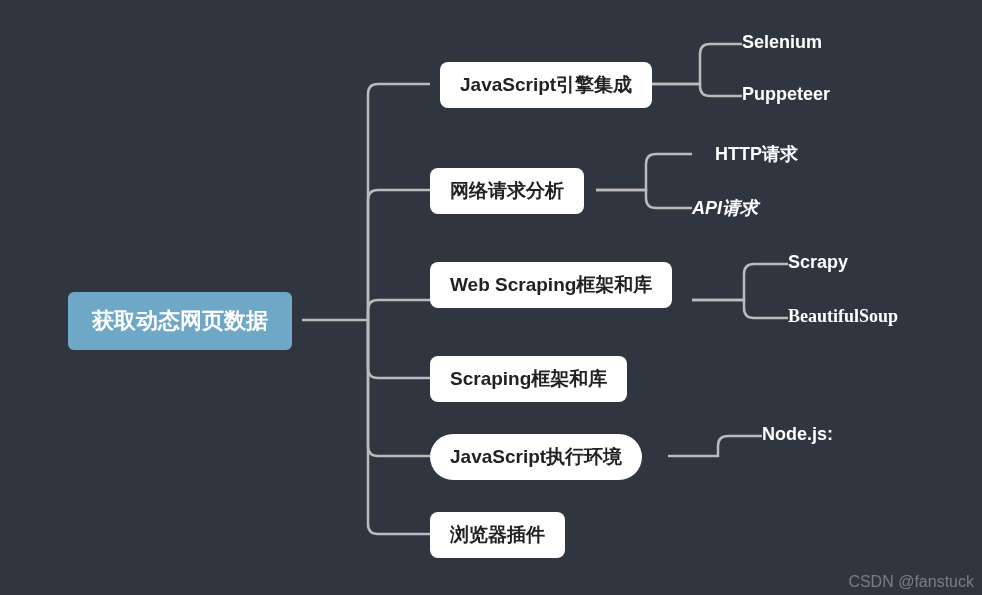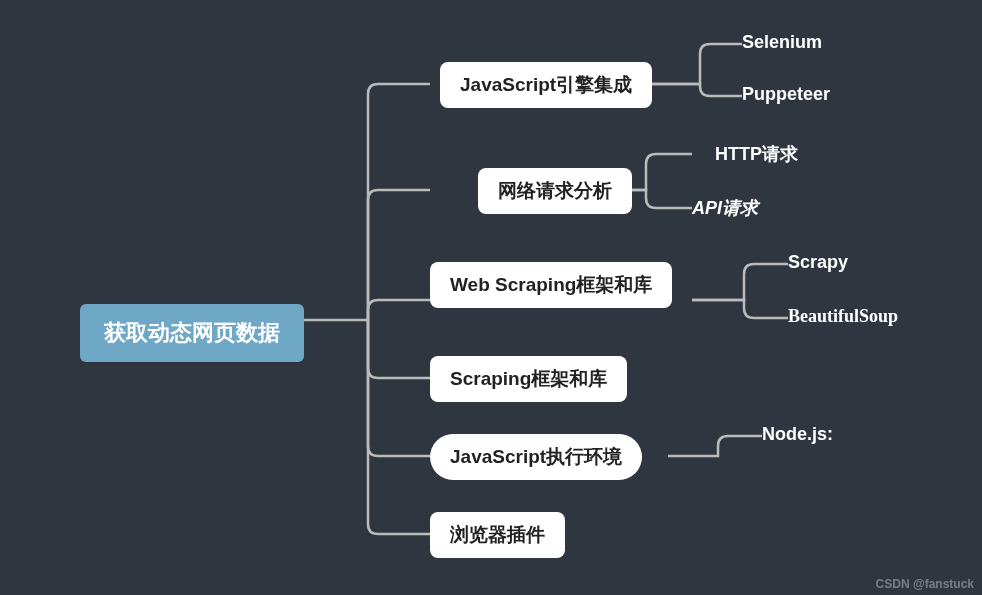--- a/index.html
+++ b/index.html
@@ -59,22 +59,22 @@
     stroke: #bbb;
     stroke-width: 2.5;
     fill: none;
   }
 
   .watermark {
     position: absolute;
     right: 8px;
     bottom: 4px;
     color: rgba(255,255,255,0.35);
-    font-size: 12px;
-    font-weight: 700;
+    font-size: 16px;
+    font-weight: 400;
   }
 </style>
 </head>
 <body>
 
 <svg class="connectors">
 
   <path d="M302 320 L368 320"></path>
 
   <path d="M368 320 L368 94  Q368 84 378 84  L430 84"></path>
@@ -89,35 +89,35 @@
 
   <path d="M596 190 L646 190 L646 164 Q646 154 656 154 L692 154"></path>
   <path d="M596 190 L646 190 L646 198 Q646 208 656 208 L692 208"></path>
 
   <path d="M692 300 L744 300 L744 274 Q744 264 754 264 L788 264"></path>
   <path d="M692 300 L744 300 L744 308 Q744 318 754 318 L788 318"></path>
 
   <path d="M668 456 L718 456 L718 446 Q718 436 728 436 L762 436"></path>
 </svg>
 
-<div class="node root" style="left:80px; top:292px;margin-top:12px;">
+<div class="node root" style="left:68px; top:292px;">
   <span>获取动态网页数据</span>
 </div>
 
 <div class="node branch" style="left:440px; top:62px;">
   <span>JavaScript引擎集成</span>
 </div>
 <div class="node leaf" style="left:742px; top:32px;">
   <span>Selenium</span>
 </div>
 <div class="node leaf" style="left:742px; top:84px;">
   <span>Puppeteer</span>
 </div>
 
-<div class="node branch" style="left:430px; top:168px;margin-left:48px;">
+<div class="node branch" style="left:430px; top:168px;">
   <span>网络请求分析</span>
 </div>
 <div class="node leaf" style="left:692px; top:142px;margin-left:23px;">
   <span>HTTP请求</span>
 </div>
 <div class="node leaf" style="left:692px; top:196px;font-style:italic;">
   <span>API请求</span>
 </div>
 
 <div class="node branch" style="left:430px; top:262px;">

